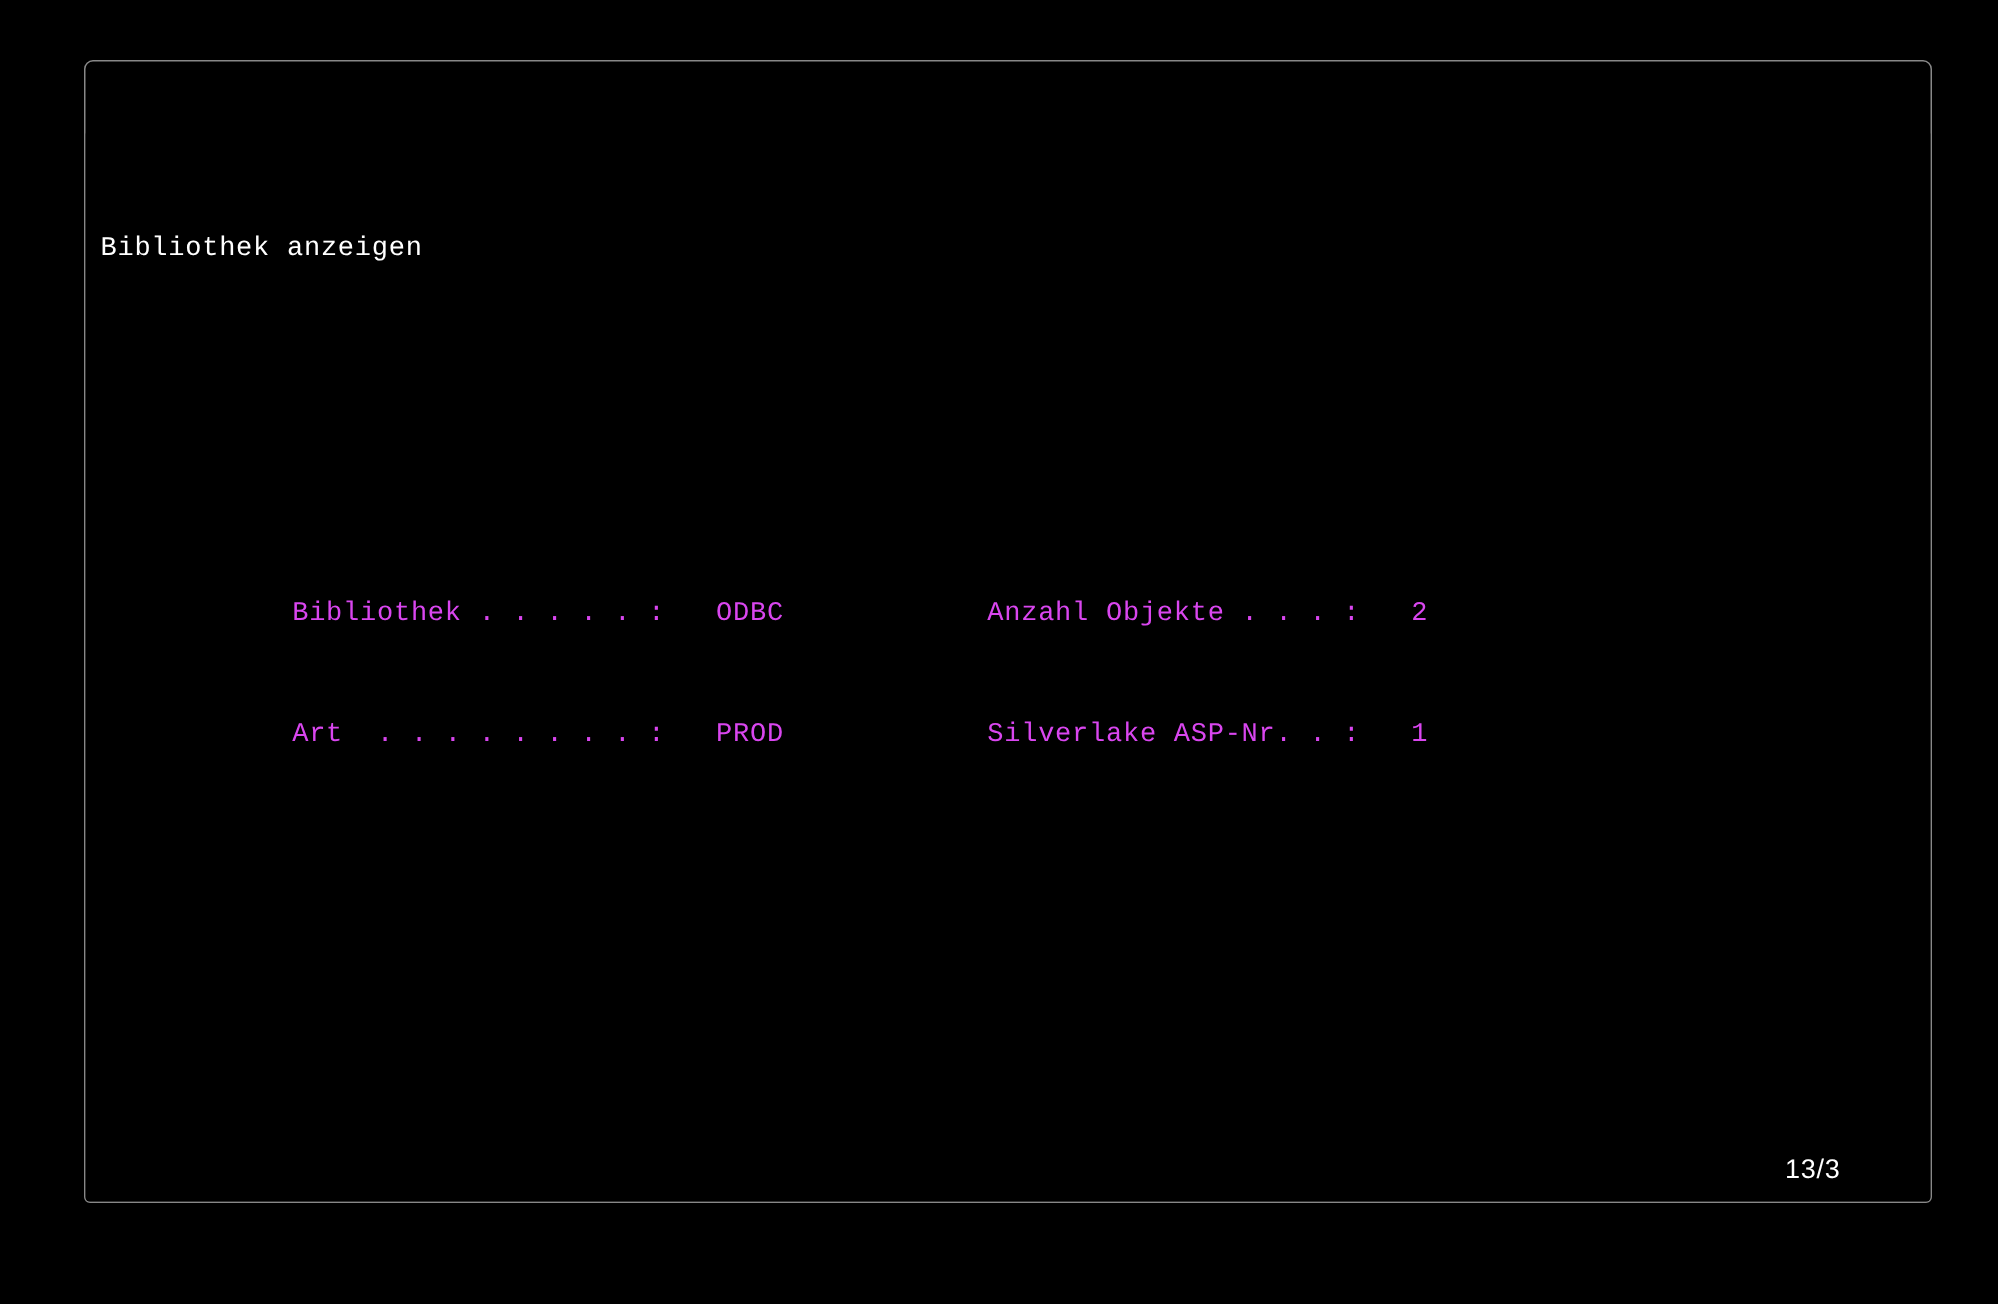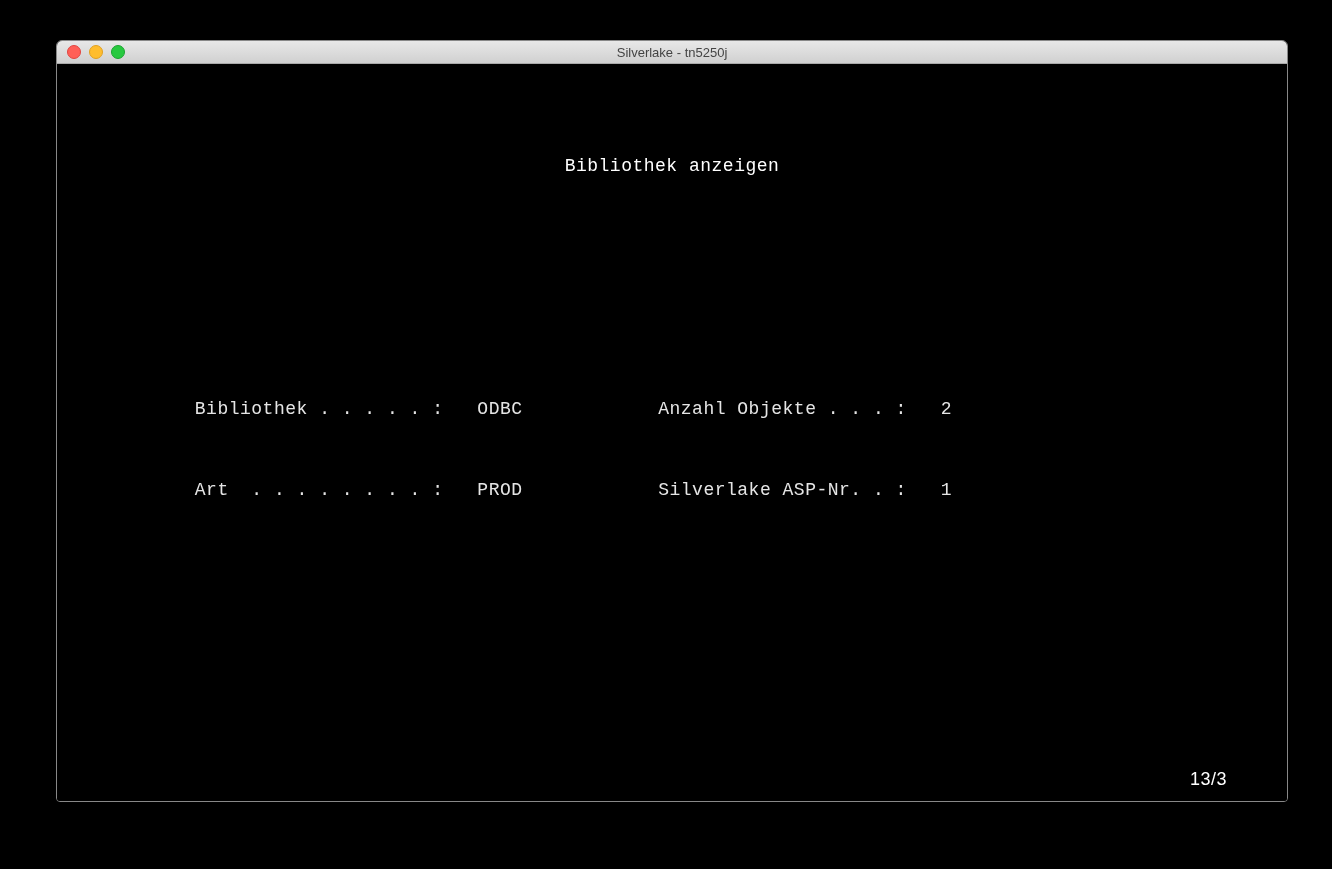--- a/index.html
+++ b/index.html
@@ -86,48 +86,40 @@
     bottom: 0;
     background: #000;
     font-family: "Menlo", "Consolas", "Liberation Mono", monospace;
     font-size: 18px;
     line-height: 27px;
     color: #00ff00;
     padding: 10px 10px 6px 10px;
     white-space: pre;
     letter-spacing: 0.5px;
   }
-  .green { color: #e5e5e5; }
+  .green { color: #d946ef; }
   .row { height: 27px; }
   .title-line {
     color: #ffffff;
-    text-align: center;
+    text-align: left;
   }
   .status-pos {
     position: absolute;
     right: 60px;
     bottom: 8px;
     color: #fff;
     font-family: Liberation Sans, sans-serif;
     font-size: 18px;
   }
 </style>
 </head>
 <body>
 
 <div class="window">
 
-  <div class="titlebar">
-    <div class="traffic-lights">
-      <div class="traffic-light tl-red"></div>
-      <div class="traffic-light tl-yellow"></div>
-      <div class="traffic-light tl-green"></div>
-    </div>
-    <div class="titlebar-title">Silverlake - tn5250j</div>
-  </div>
 
 
   <div class="terminal">
     <div class="row title-line">Bibliothek anzeigen</div>
     <div class="row"></div>
 
     
     <div class="row">
       <span class="green" style="padding-left:60px;">Bibliothek . . . . . :</span><span>   </span><span class="green">ODBC</span><span>            </span><span class="green">Anzahl Objekte . . . :</span><span>   </span><span class="green">2</span>
     </div>

